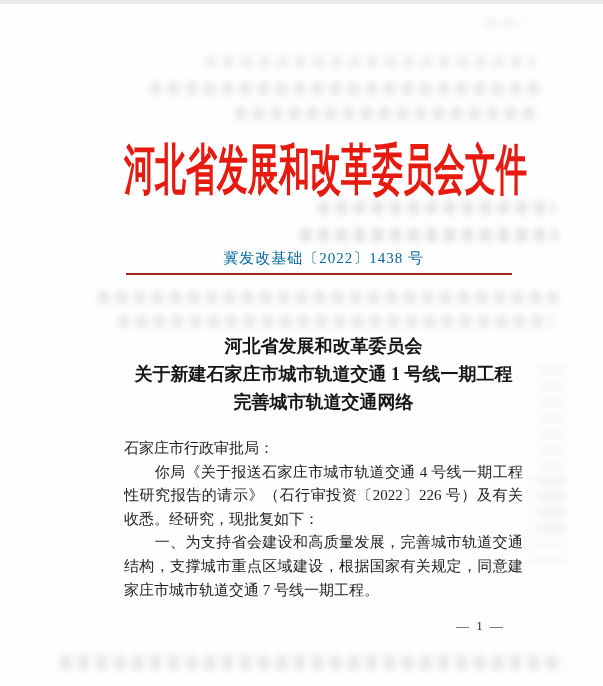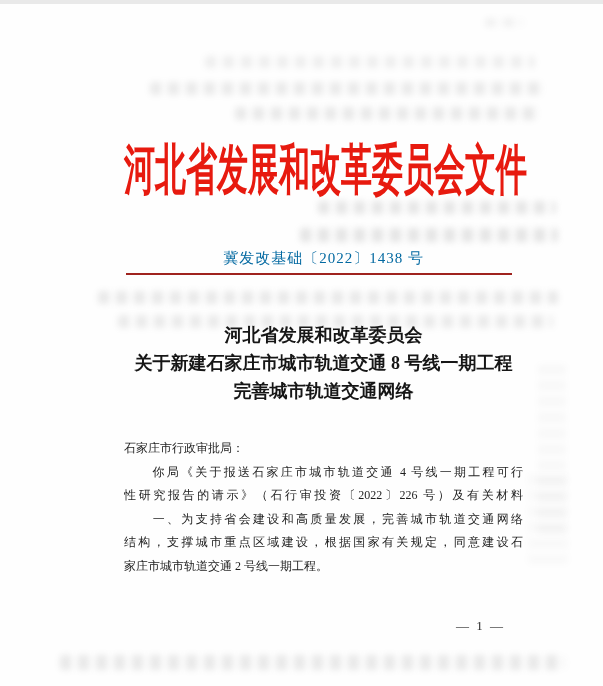--- a/index.html
+++ b/index.html
@@ -26,26 +26,26 @@
   }
 
   
   .red-rule {
     position:absolute; top:269px; left:2px; width:386px; height:2px;
     background:#9f231e;
   }
 
   
   .doc-title {
-    position:absolute; top:317px; left:0; width:100%; text-align:center;
+    position:absolute; top:328px; left:0; width:100%; text-align:center;
     font-weight:bold; font-size:18px; line-height:28px; color:#161616;
   }
 
   
-  .body { position:absolute; top:433px; left:0; width:100%; font-size:12px; color:#1d1d1d; }
+  .body { position:absolute; top:433px; left:0; width:100%; font-size:15px; color:#1d1d1d; }
   .line { height:23.6px; line-height:23.6px; white-space:nowrap; }
   .fill {
     white-space:normal; overflow:hidden;
     text-align:justify; text-align-last:justify; text-justify:inter-character;
   }
 
   .page-number {
     position:absolute; left:456px; top:614px; font-size:13px;
     letter-spacing:2px; color:#2a2a2a;
   }
@@ -83,30 +83,31 @@
     <div class="red-header">
       <span class="stretch">河北省发展和改革委员会文件</span>
     </div>
 
     <div class="doc-number">冀发改基础〔2022〕1438 号</div>
 
     <div class="red-rule"></div>
 
     <div class="doc-title">
       <div>河北省发展和改革委员会</div>
-      <div>关于新建石家庄市城市轨道交通 8 号线一期工程</div>
+      <div>关于新建石家庄市城市轨道交通 1 号线一期工程</div>
       <div>完善城市轨道交通网络</div>
     </div>
 
     <div class="body">
       <div class="line">石家庄市行政审批局：</div>
       <div class="line fill">　　你局《关于报送石家庄市城市轨道交通 4 号线一期工程可行</div>
       <div class="line fill">性研究报告的请示》（石行审投资〔2022〕226 号）及有关材料</div>
+      <div class="line">收悉。经研究，现批复如下：</div>
       <div class="line fill">　　一、为支持省会建设和高质量发展，完善城市轨道交通网络</div>
       <div class="line fill">结构，支撑城市重点区域建设，根据国家有关规定，同意建设石</div>
-      <div class="line">家庄市城市轨道交通 2 号线一期工程。</div>
+      <div class="line">家庄市城市轨道交通 7 号线一期工程。</div>
     </div>
 
   </div>
 
   <div class="page-number">— 1 —</div>
 
 </div>
 
 </body></html>

